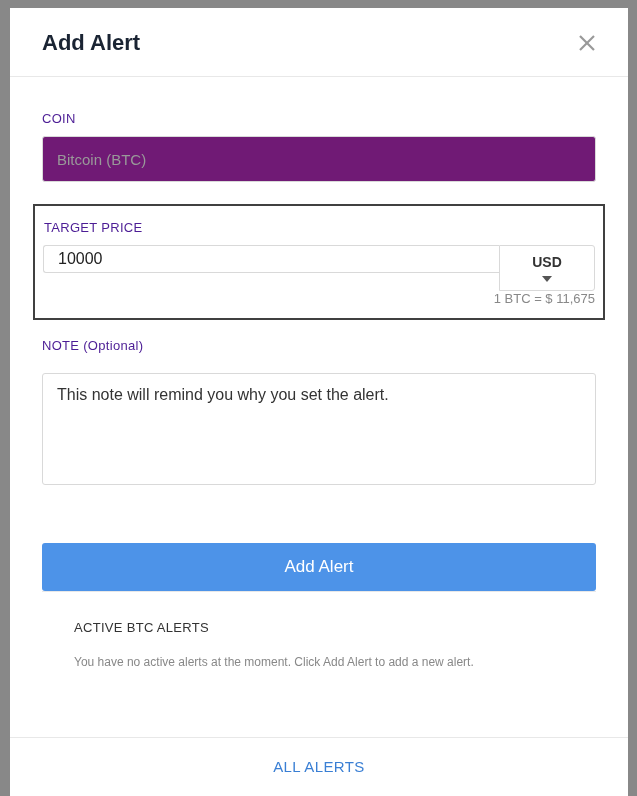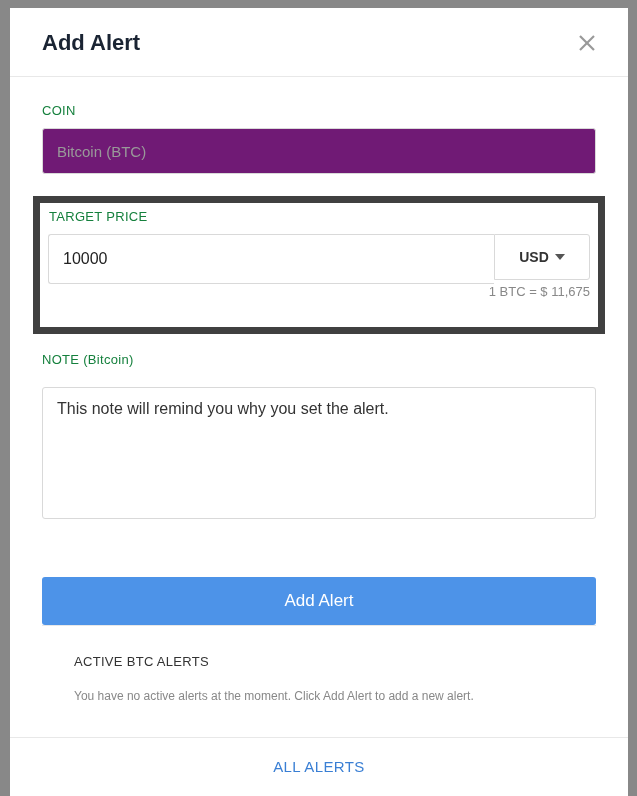--- a/index.html
+++ b/index.html
@@ -44,51 +44,52 @@
     }
     .modal-body {
       padding: 26px 32px 0 32px;
       flex: 1;
     }
     .field-group {
       margin-bottom: 22px;
     }
     .field-label {
       font-size: 13px;
-      color: #15803d;
+      color: #4c1d95;
       letter-spacing: 0.3px;
       margin-bottom: 10px;
+      margin-top: 8px;
     }
     .coin-input {
       width: 100%;
       height: 46px;
       border: 1px solid #d9d9d9;
       border-radius: 3px;
       padding: 0 14px;
       font-size: 15px;
       color: #999;
       background: #701a75;
     }
     .highlight-box {
-      border: 7px solid #404040;
-      padding: 6px 8px 28px 8px;
+      border: 2px solid #404040;
+      padding: 6px 8px 12px 8px;
       margin-left: -9px;
       margin-right: -9px;
       margin-bottom: 18px;
     }
     .highlight-box .field-label {
       margin-left: 1px;
     }
     .price-row {
       display: flex;
       margin-top: 10px;
     }
     .price-input {
       flex: 1;
-      height: 50px;
+      height: 28px;
       border: 1px solid #d9d9d9;
       border-right: none;
       border-radius: 3px 0 0 3px;
       padding: 0 14px;
       font-size: 16px;
       color: #222;
       background: #fff;
     }
     .currency-select {
       display: flex;
@@ -97,33 +98,34 @@
       gap: 6px;
       width: 96px;
       height: 46px;
       border: 1px solid #d9d9d9;
       border-radius: 0 3px 3px 0;
       font-size: 14px;
       font-weight: 600;
       color: #333;
       background: #fff;
       cursor: pointer;
+      flex-direction: column;
     }
     .currency-select svg {
       width: 10px;
       height: 6px;
     }
     .rate-text {
       text-align: right;
       font-size: 13px;
       color: #888;
     }
     .note-textarea {
       width: 100%;
-      height: 132px;
+      height: 112px;
       border: 1px solid #d9d9d9;
       border-radius: 3px;
       padding: 12px 14px;
       font-size: 16px;
       color: #c2410c;
       font-family: inherit;
       resize: none;
       margin-top: 10px;
     }
     .note-textarea::placeholder {
@@ -196,21 +198,21 @@
           <span>USD</span>
           <svg viewBox="0 0 10 6">
             <path d="M0 0 L5 6 L10 0 Z" fill="#555"></path>
           </svg>
         </div>
       </div>
       <div class="rate-text">1 BTC = $ 11,675</div>
     </div>
 
     <div class="field-group">
-      <div class="field-label">NOTE (Bitcoin)</div>
+      <div class="field-label">NOTE (Optional)</div>
       <textarea class="note-textarea" placeholder="This note will remind you why you set the alert." style=""></textarea>
     </div>
 
     <button class="add-alert-btn">Add Alert</button>
 
     <div class="alerts-section">
       <div class="alerts-section-title">ACTIVE BTC ALERTS</div>
       <div class="no-alerts-text">You have no active alerts at the moment. Click Add Alert to add a new alert.</div>
     </div>
   </div>

